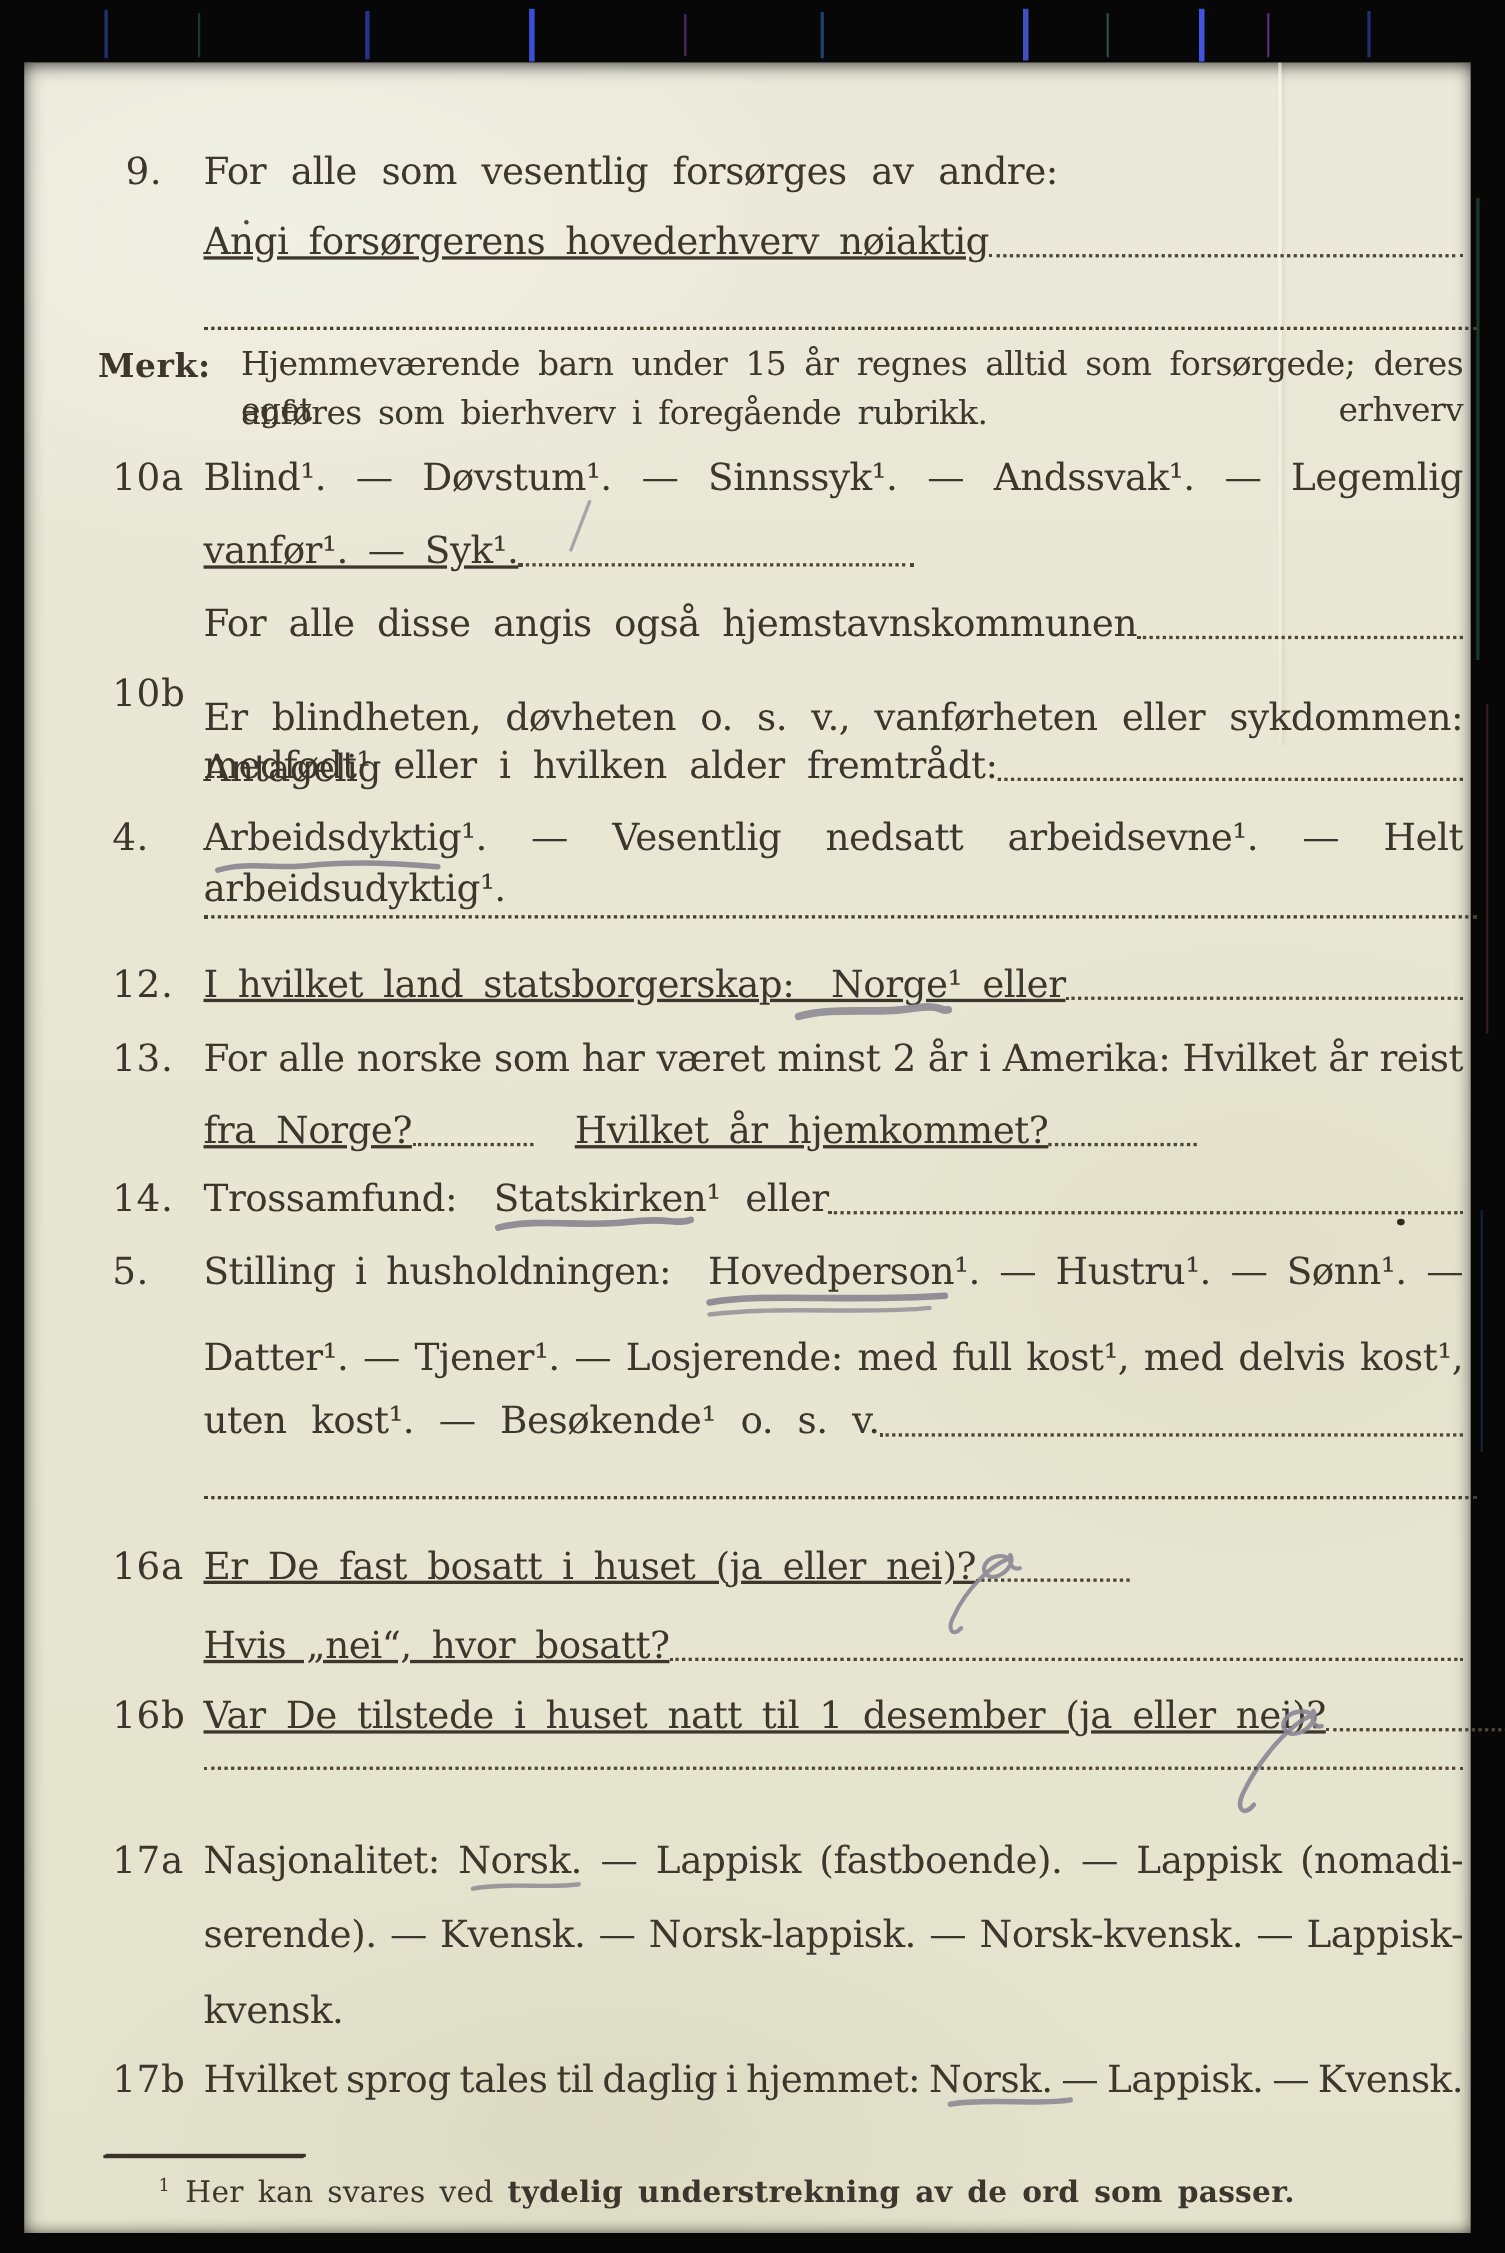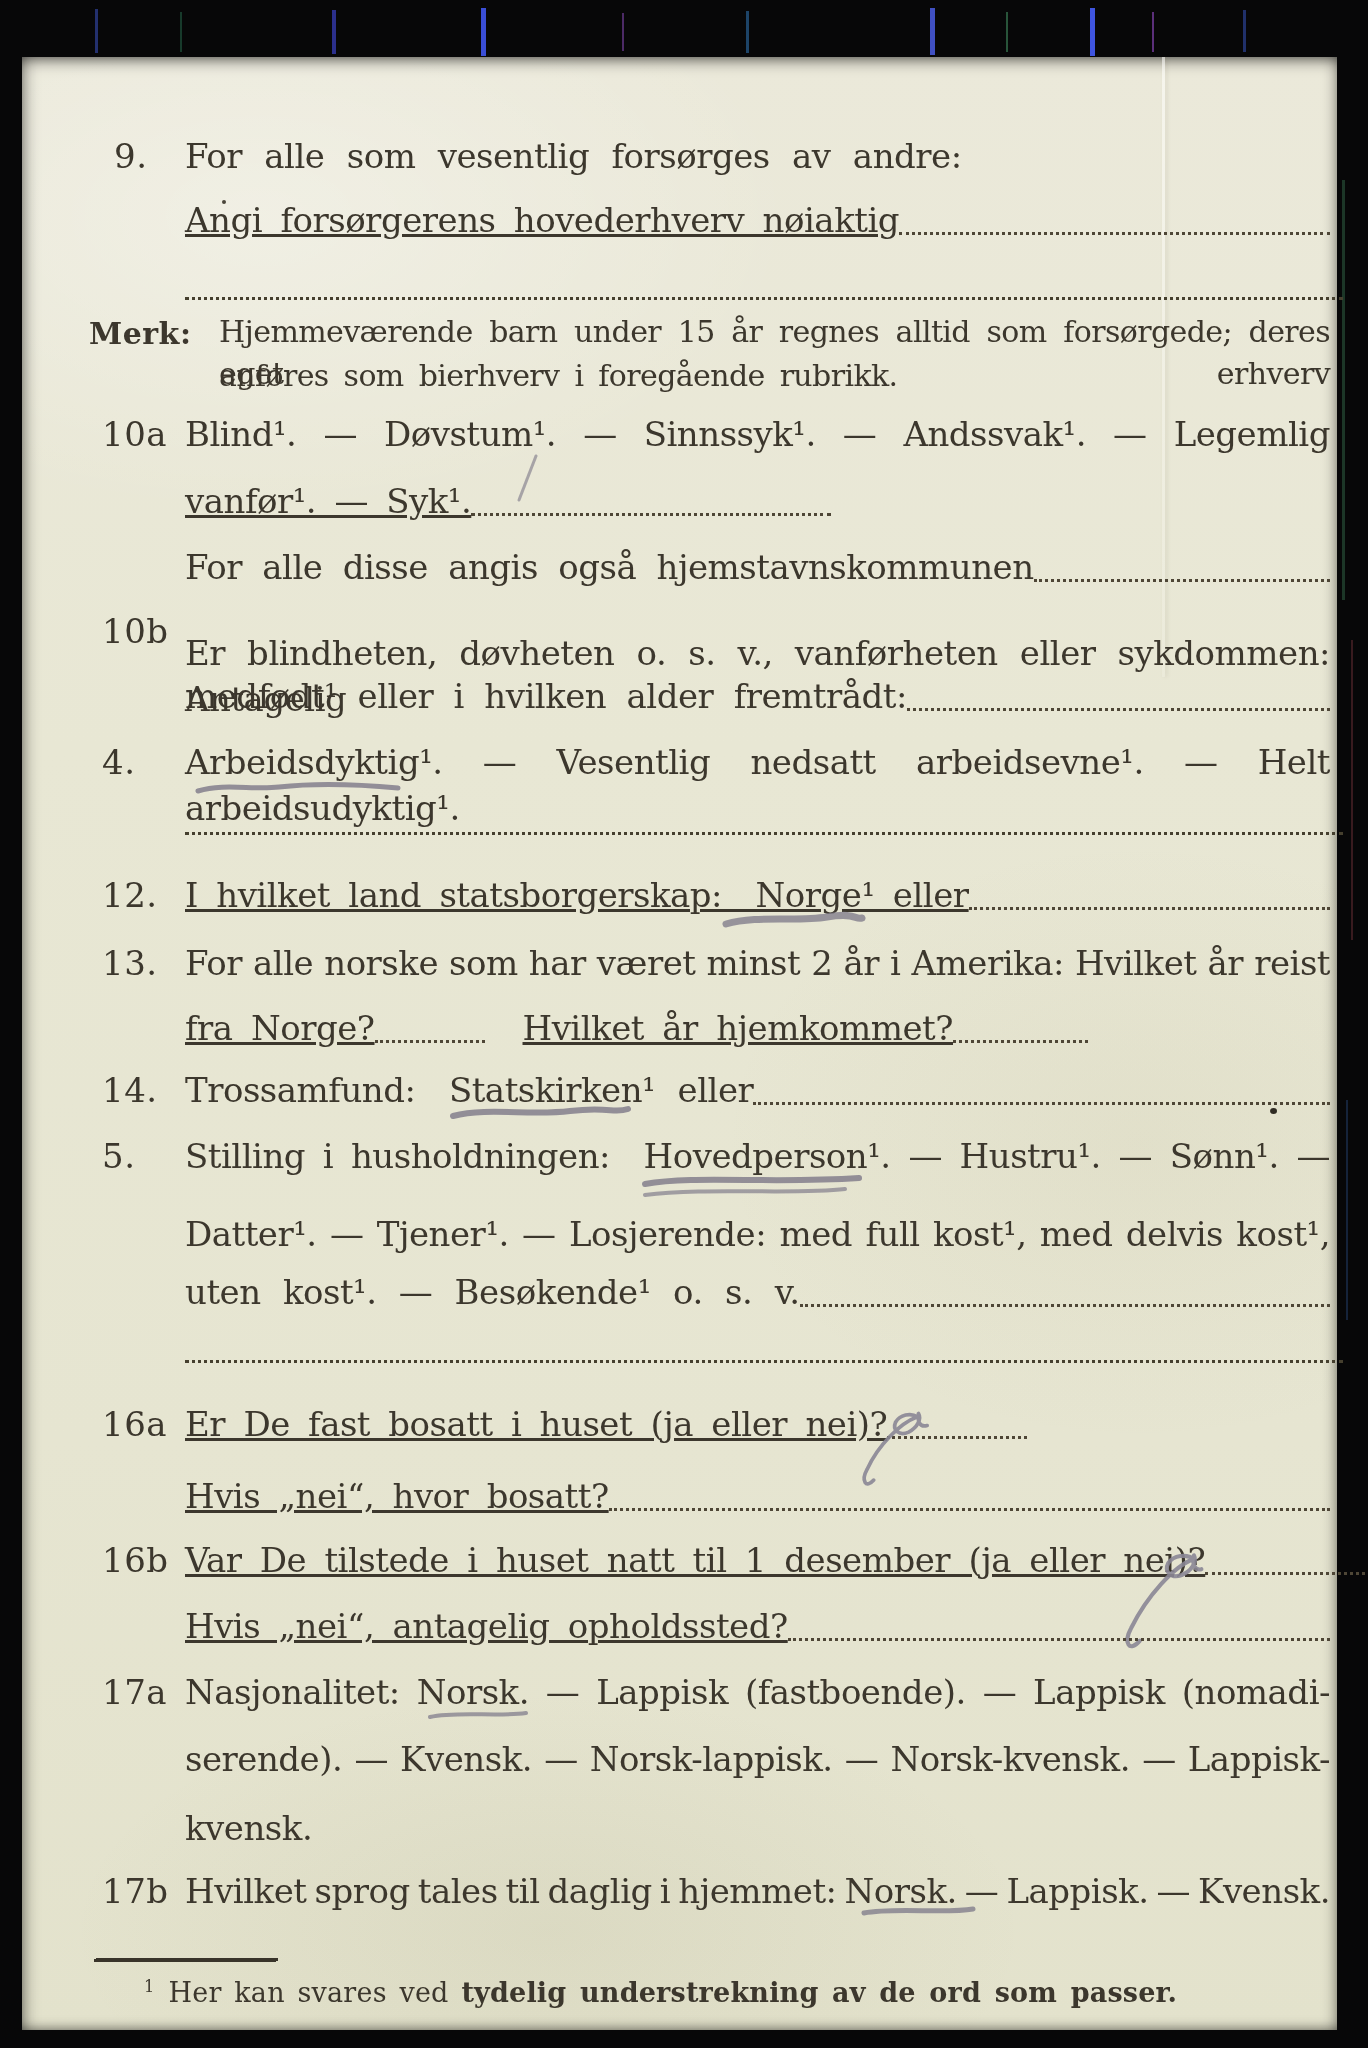--- a/index.html
+++ b/index.html
@@ -195,21 +195,20 @@
   <div class="line flexline" style="top:1480px;">
     <span class="txt ws8">Var De tilstede i huset natt til 1 desember (ja eller nei)?</span>
     <span class="leader" style="flex:0 0 178px;"></span>
     <span class="lfull"></span>
   </div>
   <svg class="hand" style="position:absolute;left:1102px;top:1476px;transform:rotate(4deg);" width="120" height="124" viewBox="0 0 100 103">
     <title>ja</title>
     <path d="M16,92 C8,103 2,95 8,82 C19,55 40,28 56,21 C50,17 39,19 35,26 C32,33 38,39 47,35 C55,31 59,23 56,18 C55,25 57,31 63,29" stroke-width="3.4" opacity=".9"></path>
   </svg>
   <div class="line flexline" style="top:1546px;">
-    <span class="txt ws8">Hvis „nei“, antagelig opholdssted?</span>
     <span class="leader lfull"></span>
   </div>
 
   <span class="num" style="top:1612px;">17a</span>
   <div class="line just" style="top:1612px;">Nasjonalitet: Norsk. — Lappisk (fastboende). — Lappisk (nomadi-</div>
   <svg class="pencil" style="left:404px;top:1650px;" width="105" height="18" viewBox="0 0 105 18">
     <path d="M4,10 C30,4 72,10 100,6" stroke-width="4" opacity=".75"></path>
   </svg>
   <div class="line just" style="top:1679px;">serende). — Kvensk. — Norsk-lappisk. — Norsk-kvensk. — Lappisk-</div>
   <div class="line" style="top:1748px;">kvensk.</div>

